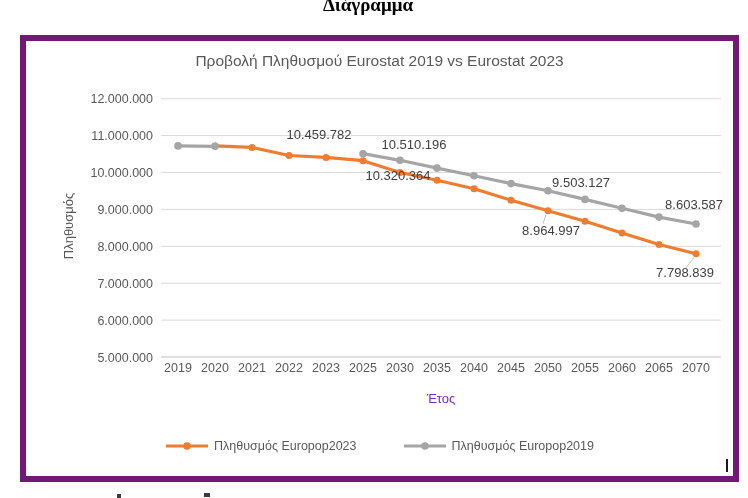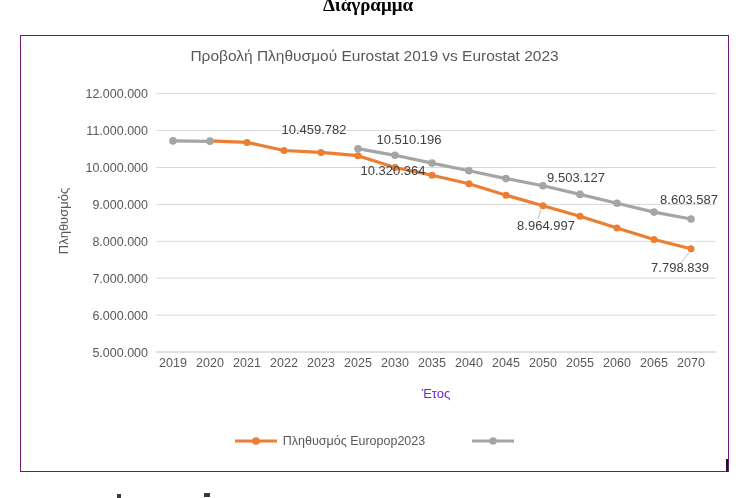--- a/index.html
+++ b/index.html
@@ -1,30 +1,30 @@
 <!DOCTYPE html>
 <html><head>
 <meta charset="utf-8">
 <style>
   html,body{margin:0;padding:0;background:#fff;}
   .page{position:relative;width:748px;height:498px;background:#fff;overflow:hidden;
         font-family:"Liberation Sans",sans-serif;}
   .doc-heading{position:absolute;top:-6px;left:0;right:12px;text-align:center;
         font-family:"Liberation Serif",serif;font-weight:bold;font-size:19px;color:#000;}
   .chart-box{position:absolute;left:20px;top:35px;width:707px;height:435px;
-        border:1px solid #701a75;background:#fff;}
+        border:6px solid #701a75;background:#fff;}
   .chart-title{position:absolute;left:0;right:0;top:11px;text-align:center;
         font-size:15.5px;color:#595959;}
   .plot-svg{position:absolute;left:0;top:0;}
   .y-title{position:absolute;left:42px;top:185px;transform:translate(-50%,-50%) rotate(-90deg);
         font-size:13px;color:#595959;white-space:nowrap;}
   .x-title{position:absolute;left:415px;top:350px;transform:translateX(-50%);
         font-size:13px;color:#6d28d9;}
   .legend{position:absolute;left:0;right:0;top:398px;display:flex;justify-content:center;
-        gap:46px;align-items:center;}
+        gap:46px;align-items:flex-end;}
   .legend-item{display:flex;align-items:center;gap:5px;}
   .legend-label{font-size:12.5px;color:#595959;}
   .tick{font:12.5px "Liberation Sans",sans-serif;fill:#595959;}
   .dlabel{font:13px "Liberation Sans",sans-serif;fill:#404040;}
   .text-cursor{position:absolute;left:726px;top:459px;width:2px;height:13px;background:#1a1a1a;}
   .crop-mark{position:absolute;background:#3a3a3a;}
   .crop-mark.m1{left:117px;top:494px;width:4px;height:4px;}
   .crop-mark.m2{left:204px;top:493px;width:6px;height:4px;}
 </style>
 </head>
@@ -118,20 +118,21 @@
           <line x1="1" y1="5" x2="43" y2="5" stroke-width="3" stroke="#ED7D31"></line>
           <circle cx="22" cy="5" r="3.8" fill="#ED7D31"></circle>
         </svg>
         <span class="legend-label">Πληθυσμός Europop2023</span>
       </div>
       <div class="legend-item">
         <svg width="44" height="10">
           <line x1="1" y1="5" x2="43" y2="5" stroke-width="3" stroke="#A5A5A5"></line>
           <circle cx="22" cy="5" r="3.8" fill="#A5A5A5"></circle>
         </svg>
+        <span class="legend-label">Πληθυσμός Europop2019</span>
       </div>
     </div>
   </div>
 
   <div class="text-cursor"></div>
   <div class="crop-mark m1"></div>
   <div class="crop-mark m2"></div>
 
 </div>
 

